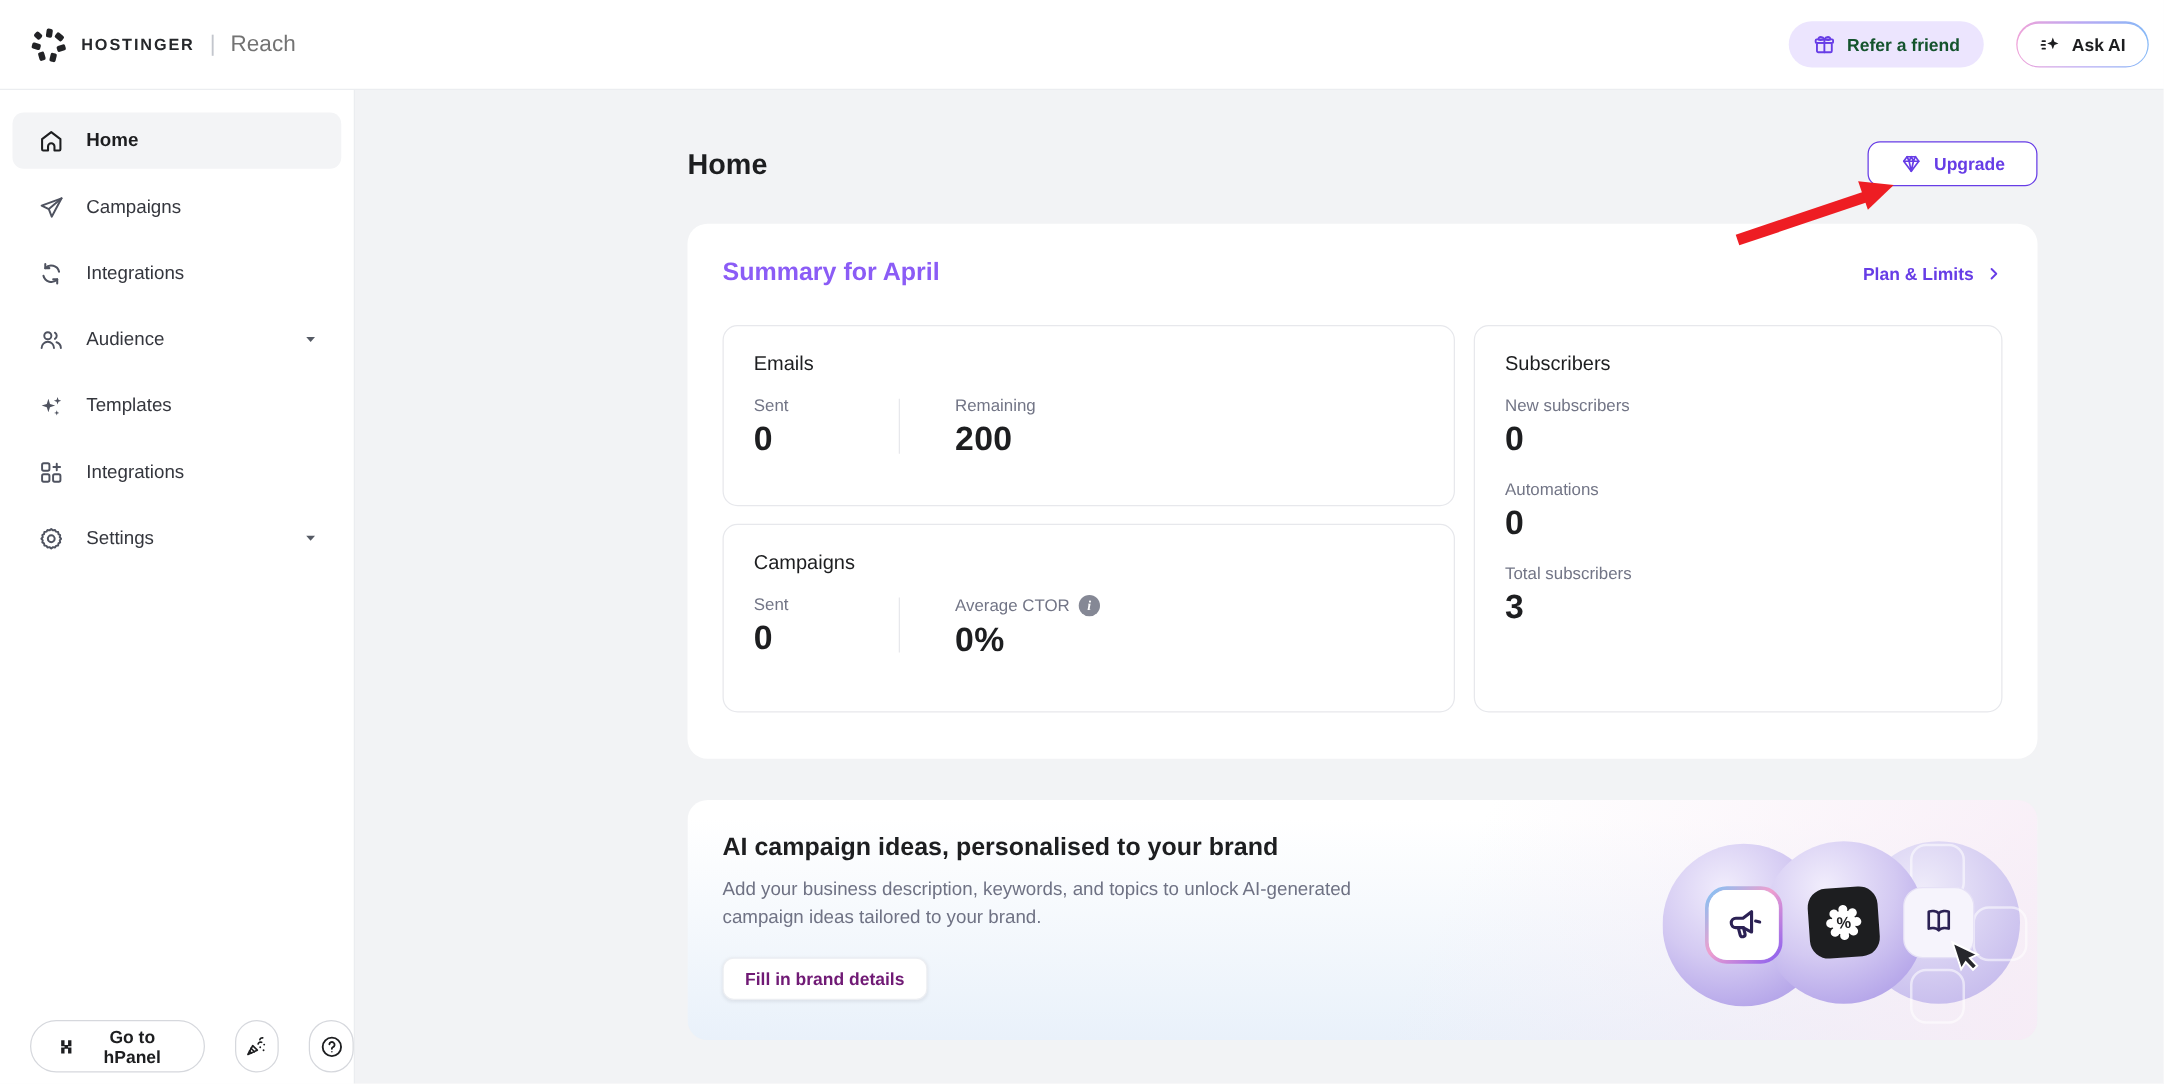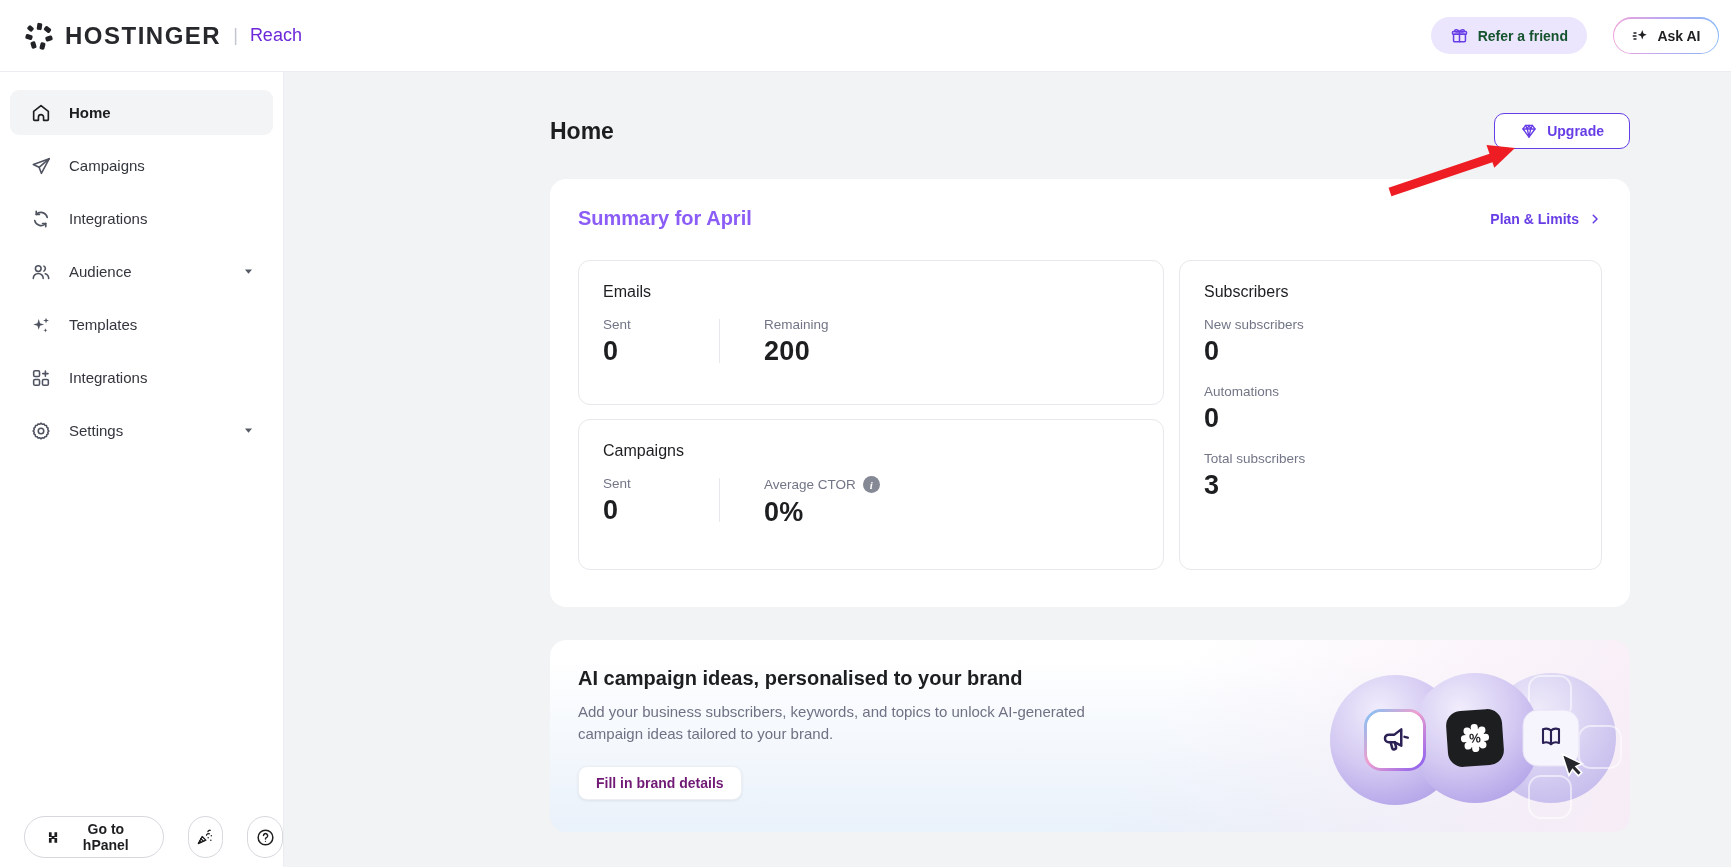--- a/index.html
+++ b/index.html
@@ -4,23 +4,23 @@
 <style>
   * { margin:0; padding:0; box-sizing:border-box; }
   html,body { width:1731px; height:867px; overflow:hidden; }
   body { font-family:"Liberation Sans", sans-serif; background:#fff; color:#1d1e20; position:relative; }
 
   
   .topbar { position:absolute; top:0; left:0; width:1731px; height:72px; background:#fff;
             border-bottom:1px solid #ebedf0; display:flex; align-items:center;
             justify-content:space-between; padding:0 12px 0 24px; z-index:20; }
   .brand { display:flex; align-items:center; gap:11px; }
-  .brand-name { font-size:24px; font-weight:800; letter-spacing:1.5px; color:#26282b; }
+  .brand-name { font-size:13px; font-weight:800; letter-spacing:1.5px; color:#26282b; }
   .brand-sep { color:#c3c6cd; font-size:18px; font-weight:300; margin:0 1px; }
-  .brand-product { font-size:18px; font-weight:400; color:#6d28d9; }
+  .brand-product { font-size:18px; font-weight:400; color:#737373; }
   .topbar-actions { display:flex; align-items:center; gap:26px; padding-right:0; }
   .btn-refer { display:flex; align-items:center; gap:9px; height:37px; padding:0 19px;
                background:#ece5fe; border:none; border-radius:20px; cursor:pointer;
                color:#14532d; font-size:14px; font-weight:700; font-family:inherit; }
   .askai-wrap { padding:1.5px; border-radius:20px; background:linear-gradient(90deg,#efa3d9,#b9a9f3,#86b9f7); }
   .btn-askai { display:flex; align-items:center; gap:8px; height:34px; padding:16px 17px;
                background:#fff; border:none; border-radius:18.5px; cursor:pointer;
                color:#1d1e20; font-size:14px; font-weight:700; font-family:inherit; }
 
   
@@ -315,21 +315,21 @@
           <div class="sub-group">
             <div class="stat-label">Total subscribers</div>
             <div class="stat-value">3</div>
           </div>
         </div>
       </div>
     </section>
 
     <section class="ai-card">
       <h2 class="ai-title">AI campaign ideas, personalised to your brand</h2>
-      <p class="ai-desc">Add your business subscribers, keywords, and topics to unlock AI-generated campaign ideas tailored to your brand.</p>
+      <p class="ai-desc">Add your business description, keywords, and topics to unlock AI-generated campaign ideas tailored to your brand.</p>
       <button class="btn-brand">Fill in brand details</button>
 
       <svg class="ai-deco" viewBox="0 0 300 192">
         <defs>
           <radialGradient id="circGrad" cx="38%" cy="28%" r="80%">
             <stop offset="0%" stop-color="#f1edfc"></stop>
               <stop offset="55%" stop-color="#d3c9f2"></stop>
               <stop offset="100%" stop-color="#b1a1e8"></stop>
           </radialGradient>
           <radialGradient id="circGrad3" cx="40%" cy="30%" r="80%">

